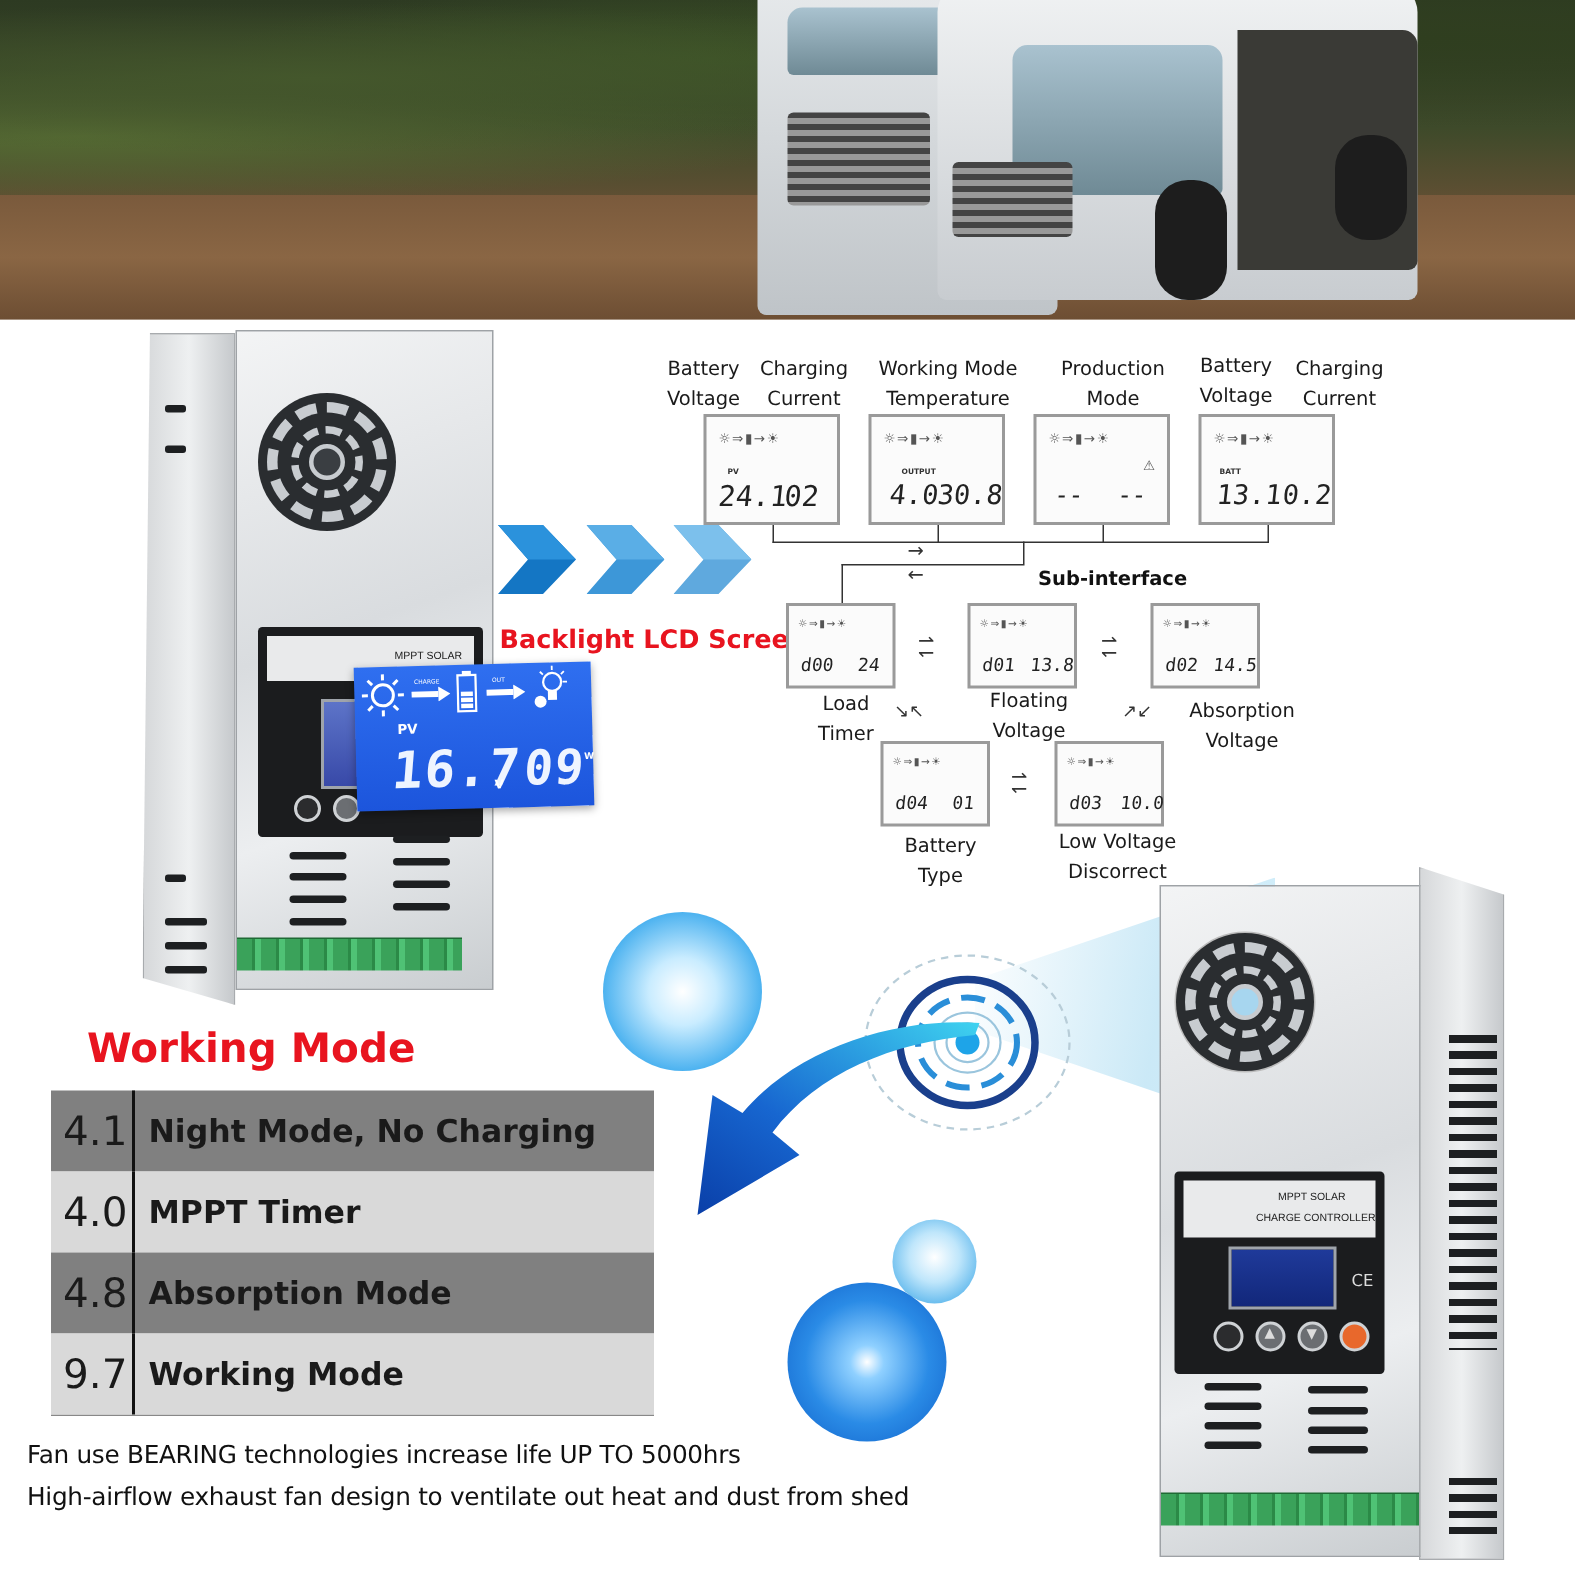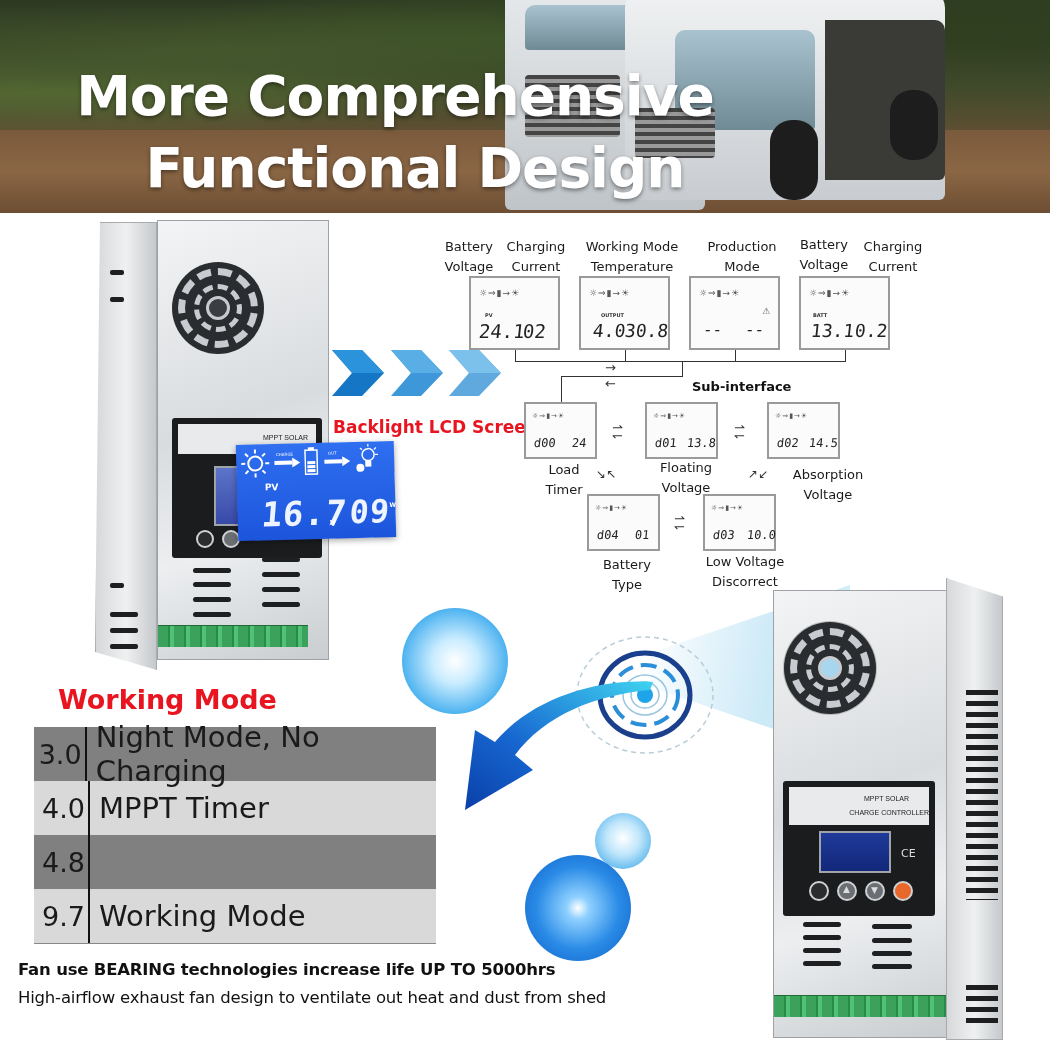--- a/index.html
+++ b/index.html
@@ -67,21 +67,21 @@
   .line { position: absolute; background: #333; }
   .swap { position: absolute; font-size: 13px; color: #333; line-height: 8px; }
   .sub-title { position: absolute; left: 692px; top: 379px; font-weight: bold; font-size: 13px; color: #111; }
 
   
   .mode-table { position: absolute; left: 34px; top: 727px; width: 402px; border-bottom: 1px solid #888; }
   .mode-row { display: flex; align-items: center; height: 54px; }
   .mode-row.dark { background: #808080; }
   .mode-row.light { background: #d9d9d9; }
   .mode-code { width: 56px; text-align: right; padding-right: 3px; font-size: 27px; color: #1a1a1a; border-right: 2px solid #111; height: 100%; display: flex; align-items: center; justify-content: flex-end; font-family: "DejaVu Sans", sans-serif; }
-  .mode-name { padding-left: 9px; font-size: 29px; color: #1a1a1a; font-family: "DejaVu Sans", sans-serif; }
+  .mode-name { padding-left: 9px; font-size: 21px; color: #1a1a1a; font-family: "DejaVu Sans", sans-serif; font-weight: bold; }
 
   .note { position: absolute; left: 18px; font-size: 16.5px; color: #111; white-space: nowrap; font-family: "DejaVu Sans", sans-serif; letter-spacing: -0.2px; }
 
   
   .bubble { position: absolute; border-radius: 50%; }
   .airflow { position: absolute; left: 650px; top: 585px; width: 200px; height: 170px;
     background: linear-gradient(100deg, rgba(160,215,240,0) 0%, rgba(160,215,240,0.55) 60%, rgba(200,235,250,0.8) 100%);
     clip-path: polygon(0 40%, 100% 0, 100% 100%, 0 60%); }
 </style>
 </head>
@@ -95,24 +95,20 @@
     <div class="van van1">
       <div class="windshield"></div>
       <div class="grille"></div>
     </div>
     <div class="van van2">
       <div class="shade"></div>
       <div class="windshield"></div>
       <div class="grille"></div>
       <div class="wheel" style="left:145px; top:130px;"></div>
       <div class="wheel" style="left:265px; top:100px; height:70px;"></div>
-    </div>
-    <div class="hero-title">
-      <div>More Comprehensive</div>
-      <div style="padding-left:40px;">Functional Design</div>
     </div>
   </div>
 
   <div class="device">
     <div class="dev-side" style="left:95px; top:222px; width:62px; height:448px; clip-path: polygon(8% 0, 100% 0, 100% 100%, 0 96%);"></div>
     <div class="side-slot" style="left:110px; top:270px;"></div>
     <div class="side-slot" style="left:110px; top:297px;"></div>
     <div class="side-slot" style="left:110px; top:583px;"></div>
     <div class="side-slot" style="left:110px; top:612px; width:28px;"></div>
     <div class="side-slot" style="left:110px; top:628px; width:28px;"></div>
@@ -324,21 +320,21 @@
   <div class="device">
     <div class="dev-front" style="left:773px; top:590px; width:175px; height:448px;"></div>
     <div class="dev-side" style="left:946px; top:578px; width:57px; height:462px; clip-path: polygon(0 0, 100% 4%, 100% 100%, 0 100%);"></div>
 
     <div class="fan" style="left:784px; top:622px; width:92px; height:92px; box-shadow: 0 0 0 1px #bbb;">
       <div class="ring" style="left:6px; top:6px; width:80px; height:80px;"></div>
       <div class="ring" style="left:22px; top:22px; width:48px; height:48px; border-width:5px;"></div>
       <div class="hub" style="left:34px; top:34px; width:24px; height:24px; background:#a7d6ef;"></div>
     </div>
 
-    <div class="panel" style="left:783px; top:781px; width:152px; height:135px;">
+    <div class="panel" style="left:783px; top:781px; width:140px; height:135px;">
       <div class="label-area" style="height:38px;"></div>
       <div class="panel-text" style="top:14px; right:26px; text-align:left;">MPPT SOLAR</div>
       <div class="panel-text" style="top:28px; right:6px;">CHARGE CONTROLLER</div>
       <div class="lcd-small" style="left:36px; top:50px; width:72px; height:42px; background: linear-gradient(180deg, #1f3a9a, #12277a);"></div>
       <div style="position:absolute; left:118px; top:66px; font-size:11px; color:#ddd;">CE</div>
       <div class="btn-round" style="left:26px; top:100px; width:20px; height:20px; background:#2b2c2e;"></div>
       <div class="btn-round" style="left:54px; top:100px; width:20px; height:20px; background:#6b6e72;">
         <span style="position:absolute; left:4px; top:1px; font-size:9px; color:#ddd;">▲</span>
       </div>
       <div class="btn-round" style="left:82px; top:100px; width:20px; height:20px; background:#6b6e72;">
@@ -359,32 +355,33 @@
     <div class="terminal" style="left:774px; top:995px; width:172px; height:22px;"></div>
 
     <div style="position:absolute; left:966px; top:690px; width:32px; height:210px; background: repeating-linear-gradient(180deg, #1d1f21 0 5px, transparent 5px 11px);"></div>
     <div style="position:absolute; left:966px; top:985px; width:32px; height:40px; background: repeating-linear-gradient(180deg, #1d1f21 0 5px, transparent 5px 11px);"></div>
   </div>
 
   <div class="red-label" style="left:58px; top:684px; font-size:27px;">Working Mode</div>
 
   <div class="mode-table">
     <div class="mode-row dark">
-      <div class="mode-code">3.0</div>
+      <div class="mode-code">4.1</div>
       <div class="mode-name">Night Mode, No Charging</div>
     </div>
     <div class="mode-row light">
       <div class="mode-code">4.0</div>
       <div class="mode-name">MPPT Timer</div>
     </div>
     <div class="mode-row dark">
       <div class="mode-code">4.8</div>
+      <div class="mode-name">Absorption Mode</div>
     </div>
     <div class="mode-row light">
       <div class="mode-code">9.7</div>
       <div class="mode-name">Working Mode</div>
     </div>
   </div>
 
-  <div class="note" style="top:960px;font-weight:bold;">Fan use BEARING technologies increase life UP TO 5000hrs</div>
+  <div class="note" style="top:960px;">Fan use BEARING technologies increase life UP TO 5000hrs</div>
   <div class="note" style="top:988px;">High-airflow exhaust fan design to ventilate out heat and dust from shed</div>
 
 </div>
 
 </body></html>

